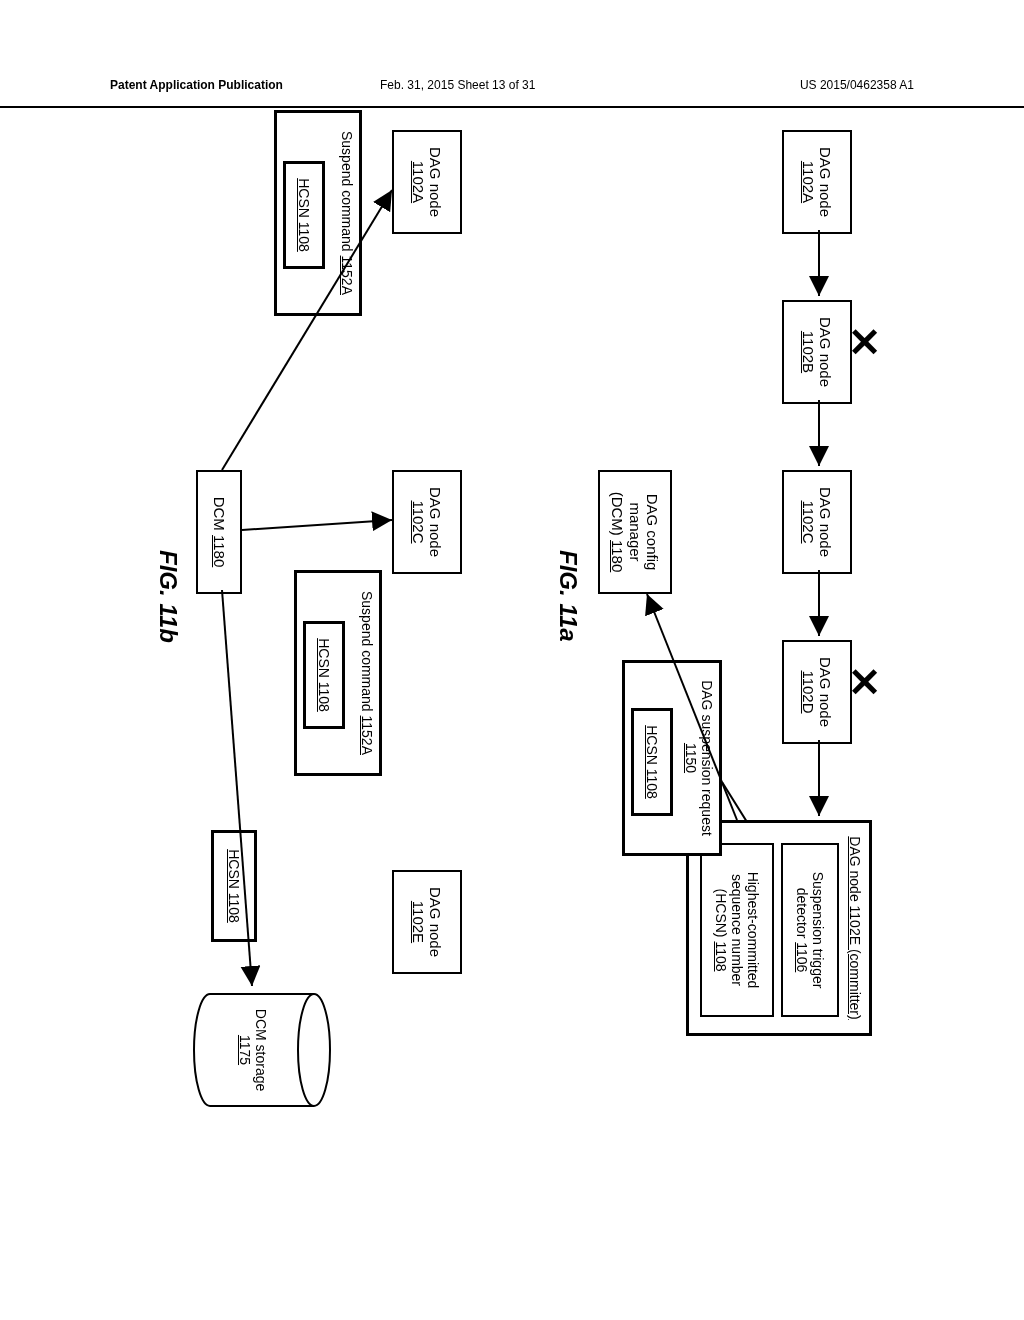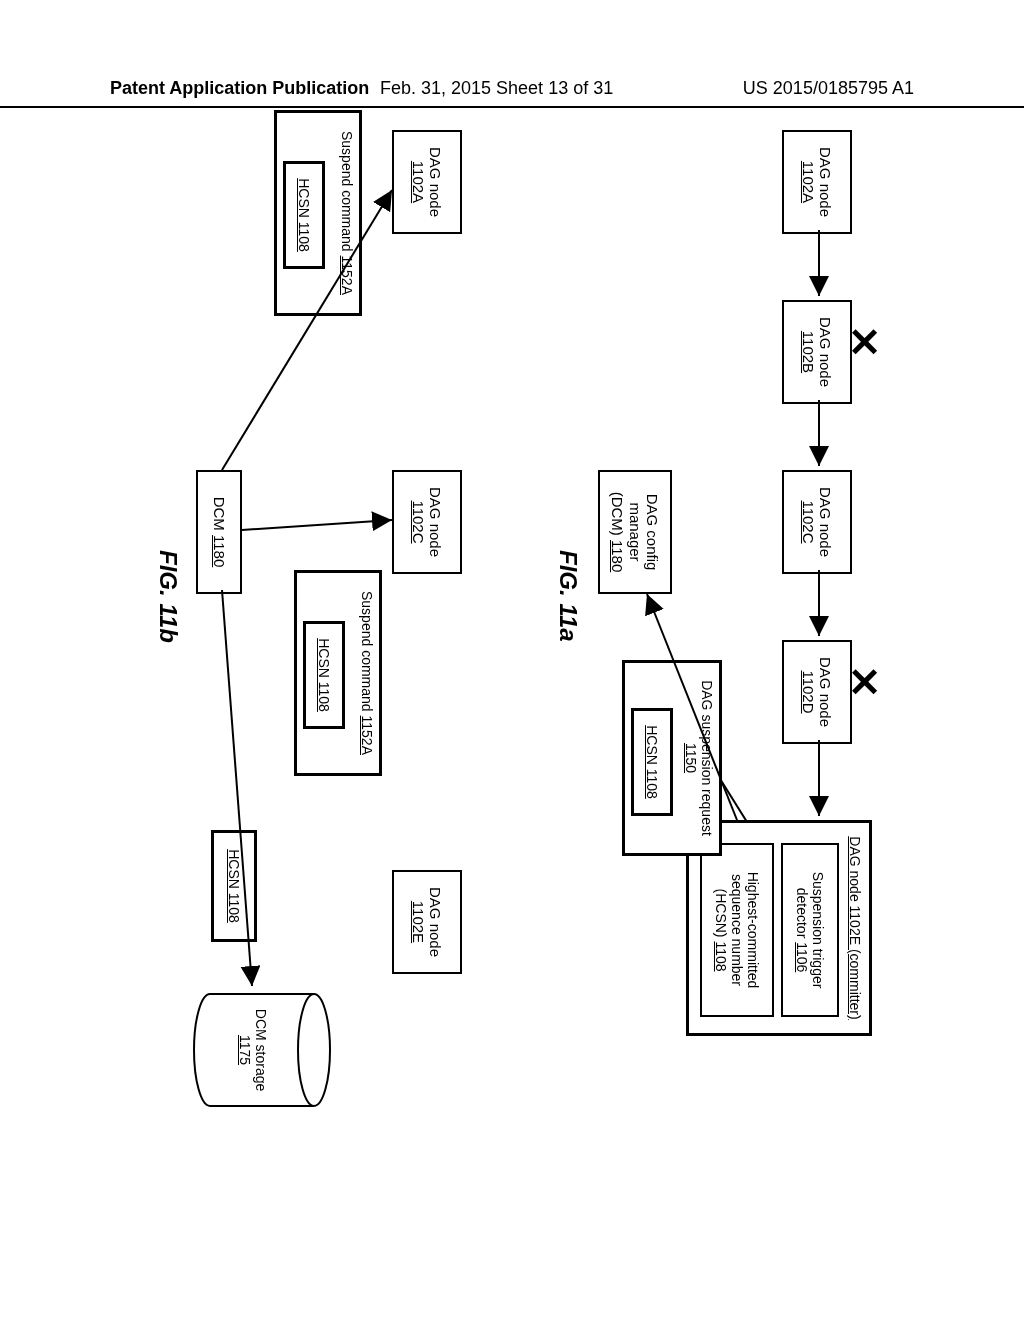--- a/index.html
+++ b/index.html
@@ -9,21 +9,21 @@
     font-family: Arial, Helvetica, sans-serif;
     color: #000;
   }
   .page {
     position: relative;
     width: 1024px; height: 1320px;
   }
   .header {
     position: absolute;
     top: 78px; left: 0; right: 0;
-    font-size: 18px;
+    font-size: 12px;
     border-bottom: 2px solid #000;
     height: 28px;
   }
   .hdr-left {
     position: absolute; left: 110px; top: 0;
     font-weight: bold;
   }
   .hdr-center {
     position: absolute; left: 380px; top: 0;
   }
@@ -102,21 +102,21 @@
   .cyl-label { position:absolute; width:100%; top:45%; text-align:center; font-size:14px; }
 </style>
 </head>
 <body>
 
 <div class="page">
 
   <div class="header">
     <span class="hdr-left">Patent Application Publication</span>
     <span class="hdr-center">Feb. 31, 2015  Sheet 13 of 31</span>
-    <span class="hdr-right">US 2015/0185795 A1</span>
+    <span class="hdr-right">US 2015/0462358 A1</span>
   </div>
 
   <div class="figure-area">
 
     <div class="box" style="left:10px;  top:20px; width:100px; height:66px;">
       <span>DAG node</span>
       <span class="ul">1102A</span>
     </div>
     <div class="box" style="left:180px; top:20px; width:100px; height:66px;">
       <span>DAG node</span>

